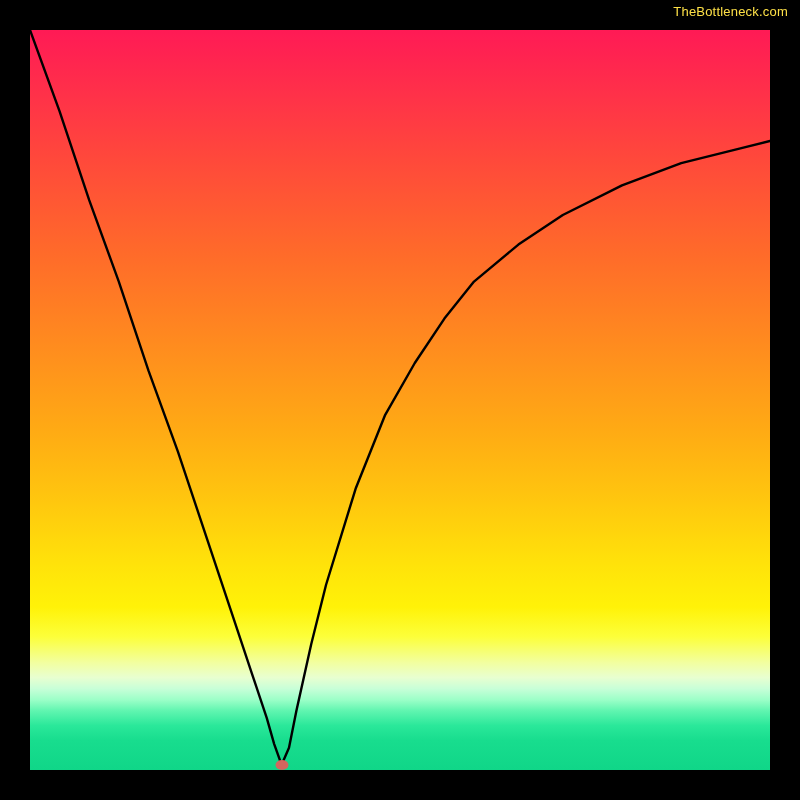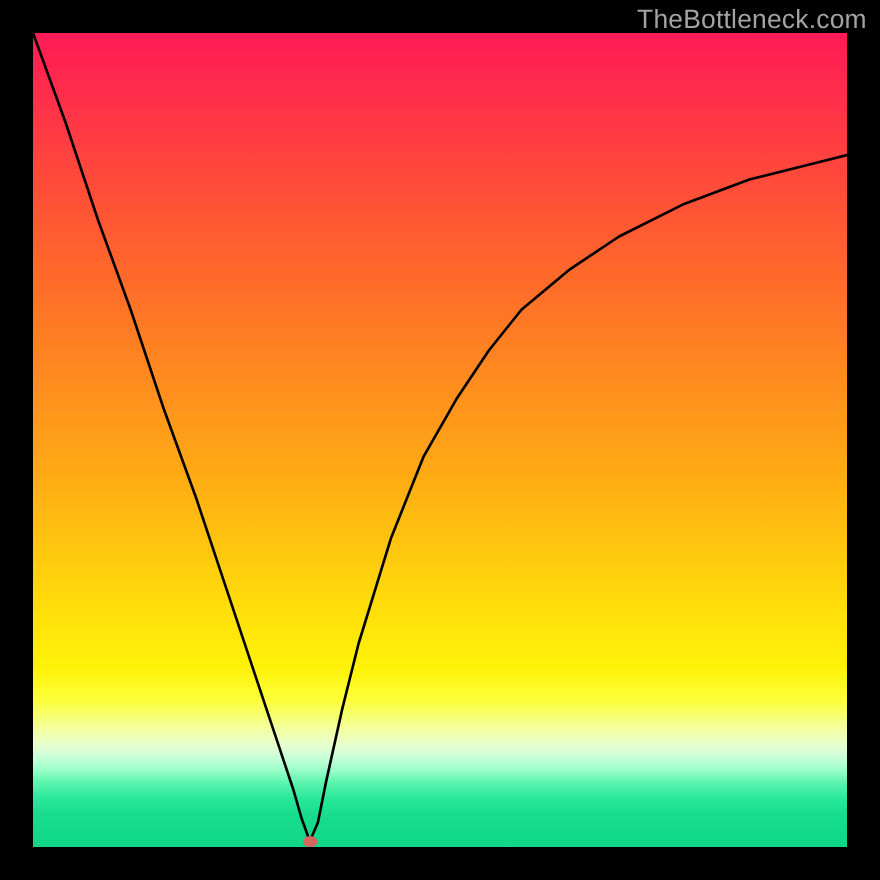--- a/index.html
+++ b/index.html
@@ -57,22 +57,22 @@
     width: 13px;
     height: 10px;
     background: #d4665e;
     border-radius: 50%;
     transform: translate(-50%, -50%);
   }
   .watermark {
     position: absolute;
     top: 4px;
     right: 12px;
-    color: #a3a3a3;
-    font-size: 24px;
+    color: #fde047;
+    font-size: 13px;
     font-weight: 400;
     letter-spacing: 0.2px;
   }
 </style>
 </head>
 <body>
 
 <div class="frame">
 
   <div class="plot-area">

